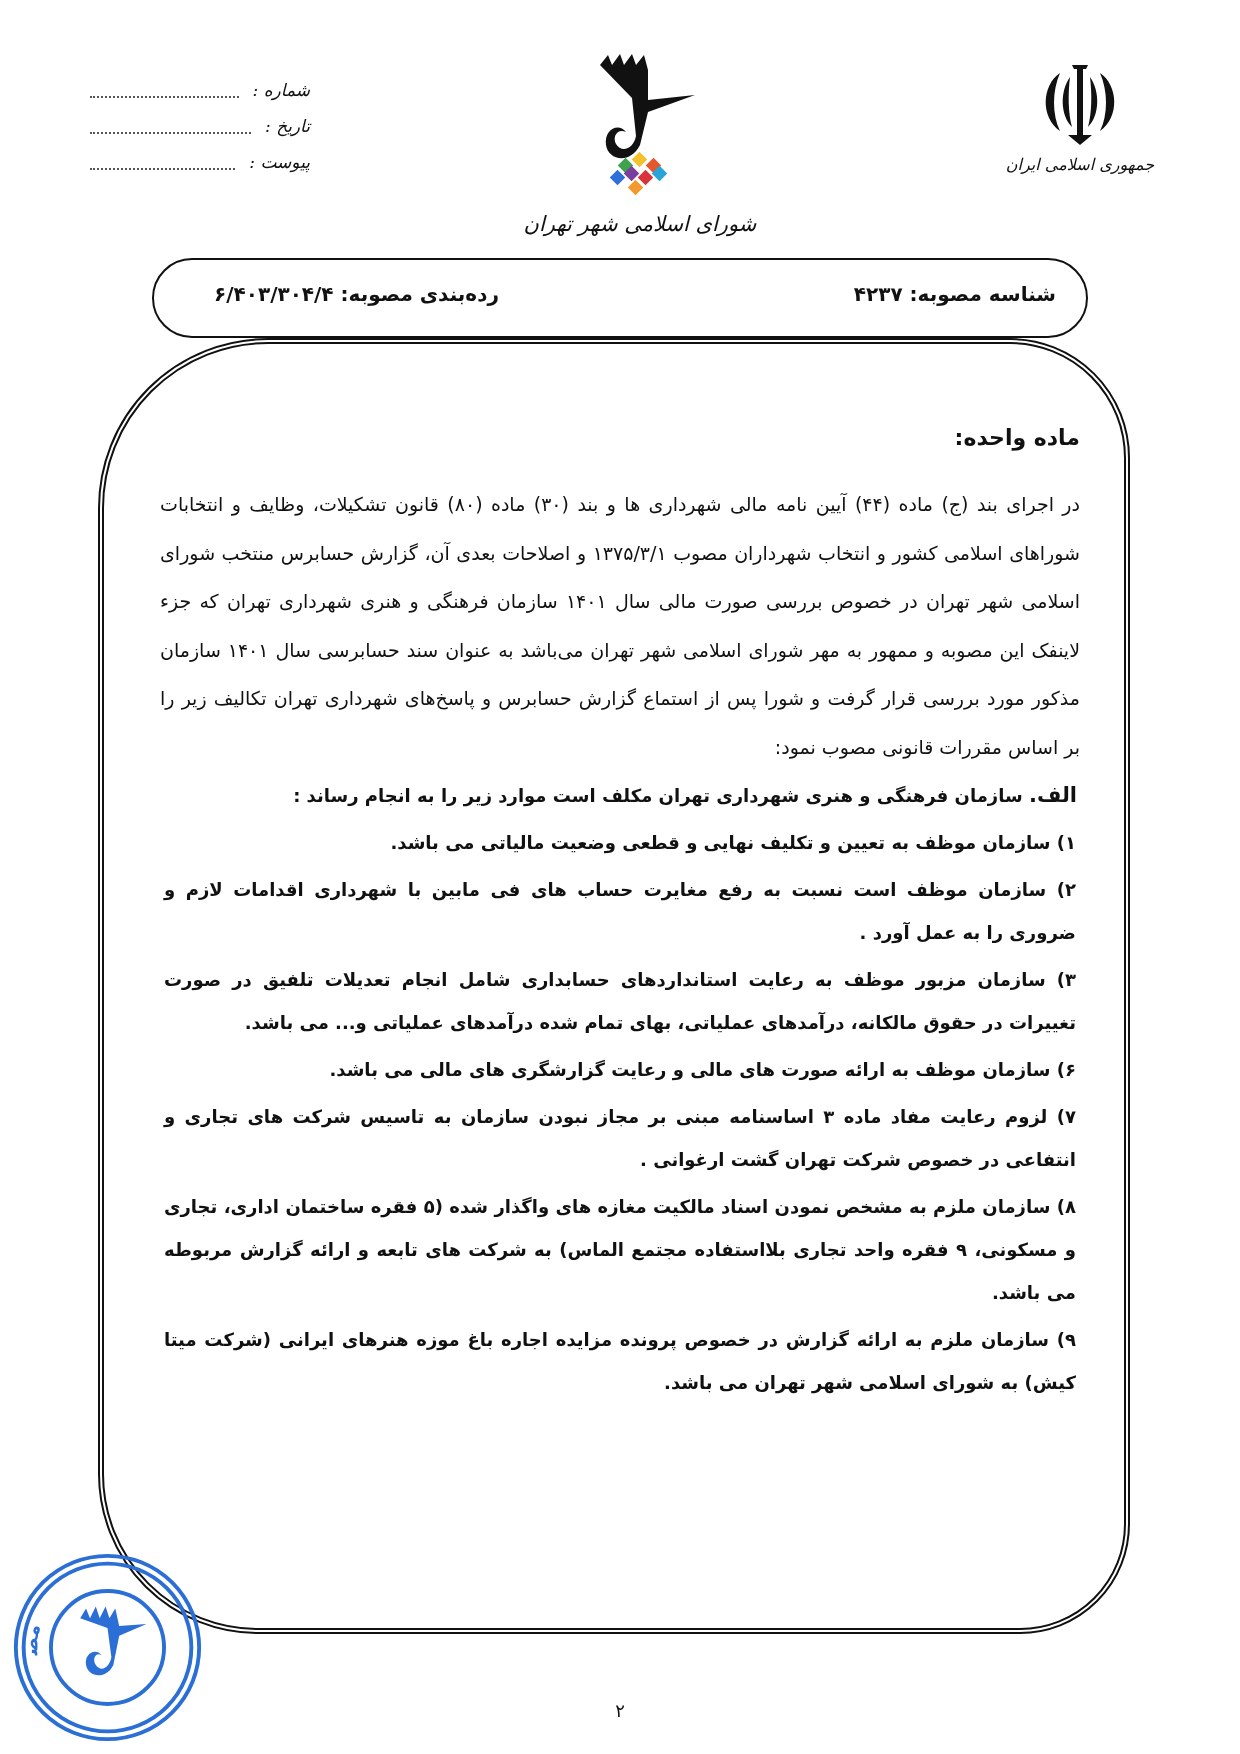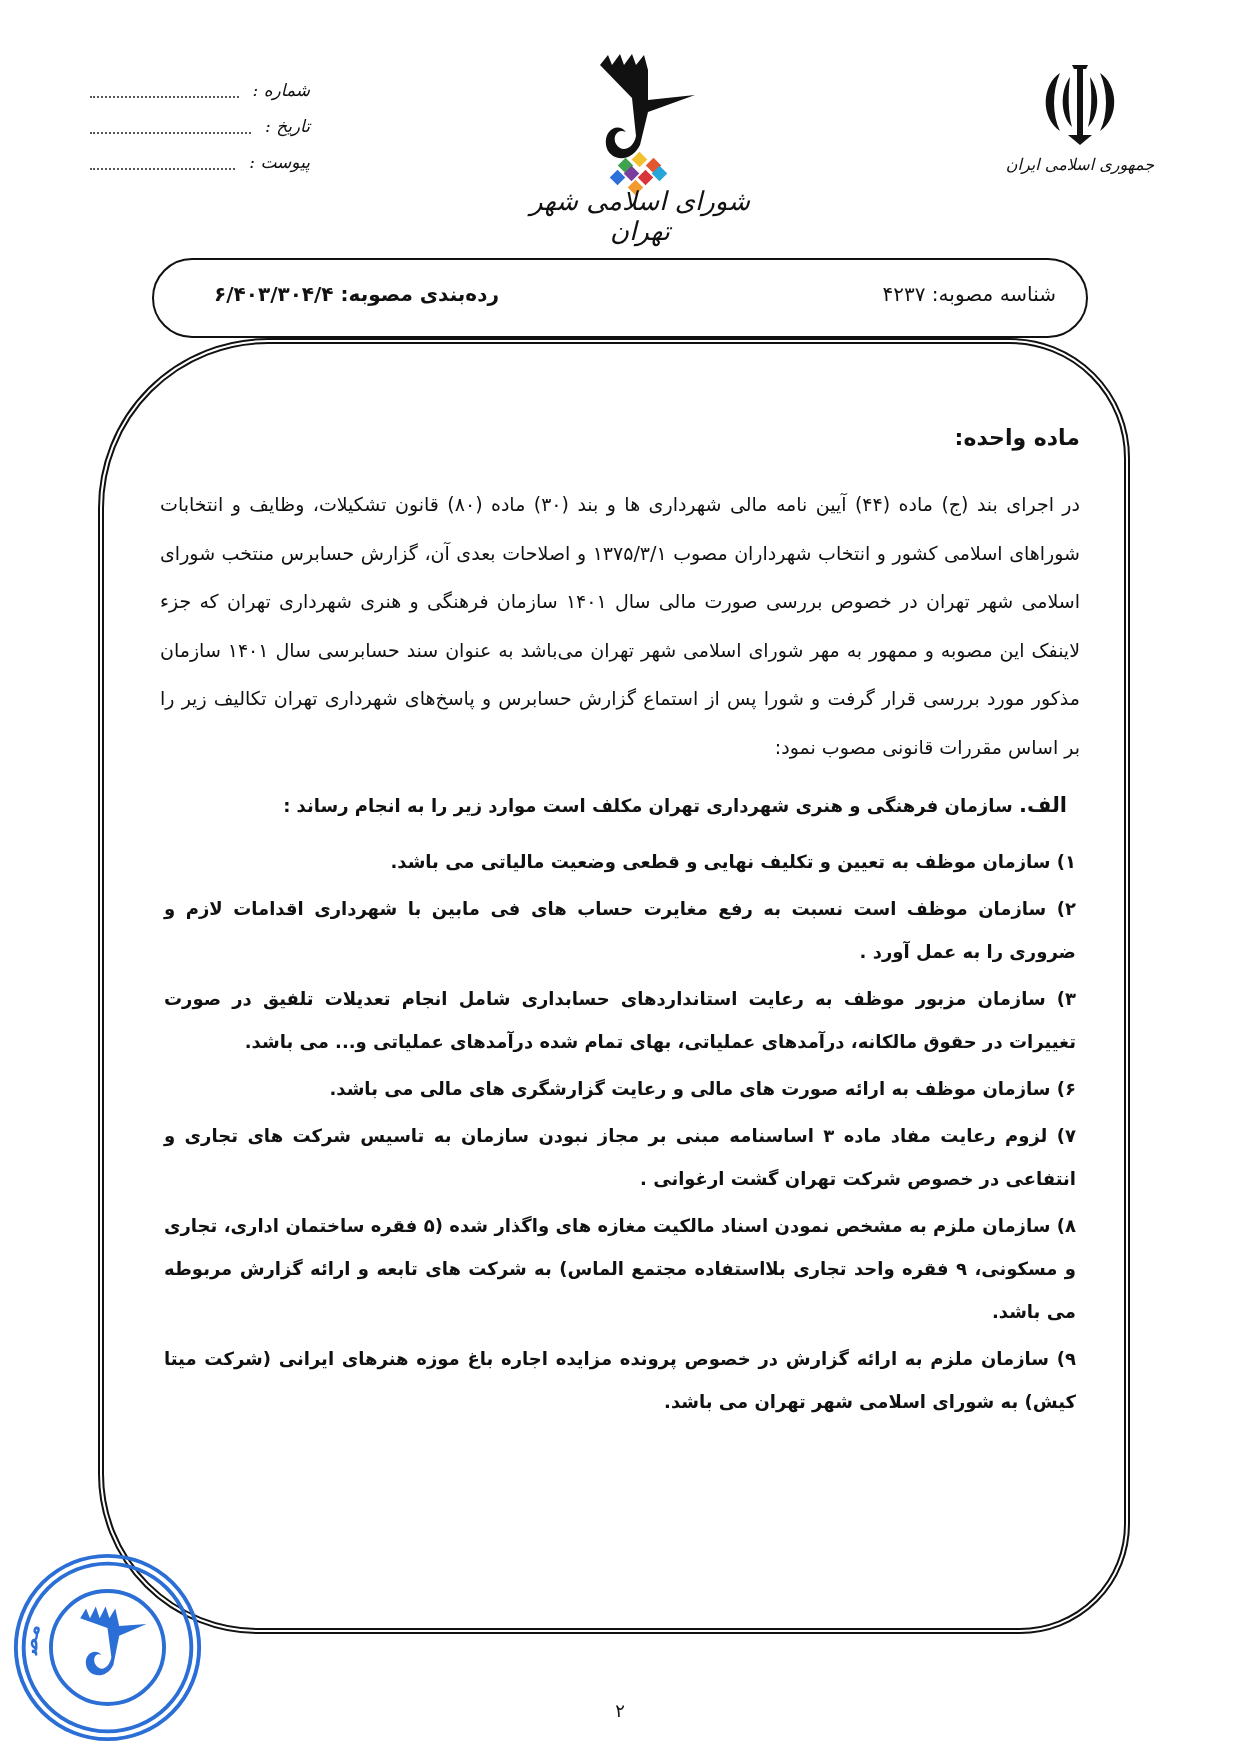--- a/index.html
+++ b/index.html
@@ -2,38 +2,38 @@
 <html><head>
   <meta charset="utf-8">
   <style>
     html, body { margin: 0; padding: 0; background: #ffffff; }
     body { width: 1240px; height: 1754px; position: relative; overflow: hidden; font-family: "DejaVu Sans", sans-serif; color: #111; }
 
     
     .emblem { position: absolute; left: 1030px; top: 55px; width: 100px; height: 100px; }
     .republic-label { position: absolute; left: 990px; top: 155px; width: 180px; text-align: center; font-family: "DejaVu Serif", serif; font-style: italic; font-size: 16px; direction: rtl; }
     .council-logo { position: absolute; left: 560px; top: 50px; width: 150px; height: 160px; }
-    .council-label { position: absolute; left: 520px; top: 186px; width: 240px; text-align: center; font-family: "DejaVu Serif", serif; font-style: italic; font-size: 26px; direction: rtl; }
+    .council-label { position: absolute; left: 520px; top: 212px; width: 240px; text-align: center; font-family: "DejaVu Serif", serif; font-style: italic; font-size: 21px; direction: rtl; }
     .meta-fields { position: absolute; left: 90px; top: 72px; width: 220px; direction: rtl; }
     .meta-row { display: flex; align-items: center; height: 36px; font-family: "DejaVu Serif", serif; font-style: italic; font-size: 17px; gap: 8px; }
     .meta-row .lbl { white-space: nowrap; padding-left: 6px; }
     .meta-row .dots { flex: 1; border-bottom: 2px dotted #555; height: 14px; }
 
     
     .id-box { position: absolute; left: 152px; top: 258px; width: 932px; height: 76px; border: 2px solid #111; border-radius: 40px; direction: rtl; }
-    .id-box .id-right { position: absolute; right: 30px; top: 22px; font-weight: normal; font-size: 20px; }
+    .id-box .id-right { position: absolute; right: 30px; top: 22px; font-weight: bold; font-size: 20px; }
     .id-box .id-left { position: absolute; left: 60px; top: 22px; font-weight: bold; font-size: 20px; }
 
     
     .frame { position: absolute; left: 98px; top: 338px; width: 1032px; height: 1296px; border: 6px double #111; border-radius: 170px 120px 110px 160px; box-sizing: border-box; }
 
     .content { position: absolute; left: 160px; top: 425px; width: 920px; direction: rtl; text-align: justify; }
     .heading { font-weight: bold; font-size: 22px; margin: 0 0 30px 0; }
     .intro { font-weight: normal; font-size: 19px; line-height: 48.5px; margin: 0; text-align-last: right; }
-    .section-a { font-weight: bold; font-size: 18px; line-height: 43px; margin: 13px; }
+    .section-a { font-weight: bold; font-size: 18px; line-height: 43px; margin: 3px; }
     .section-a .alef { font-size: 21px; font-weight: bold; }
     .item { font-weight: bold; font-size: 18px; line-height: 43px; margin: 4px; }
 
     
     .stamp { position: absolute; left: 10px; top: 1550px; width: 195px; height: 195px; }
 
     .page-number { position: absolute; left: 600px; top: 1700px; width: 40px; text-align: center; font-size: 18px; }
   </style>
 </head>
 <body>

